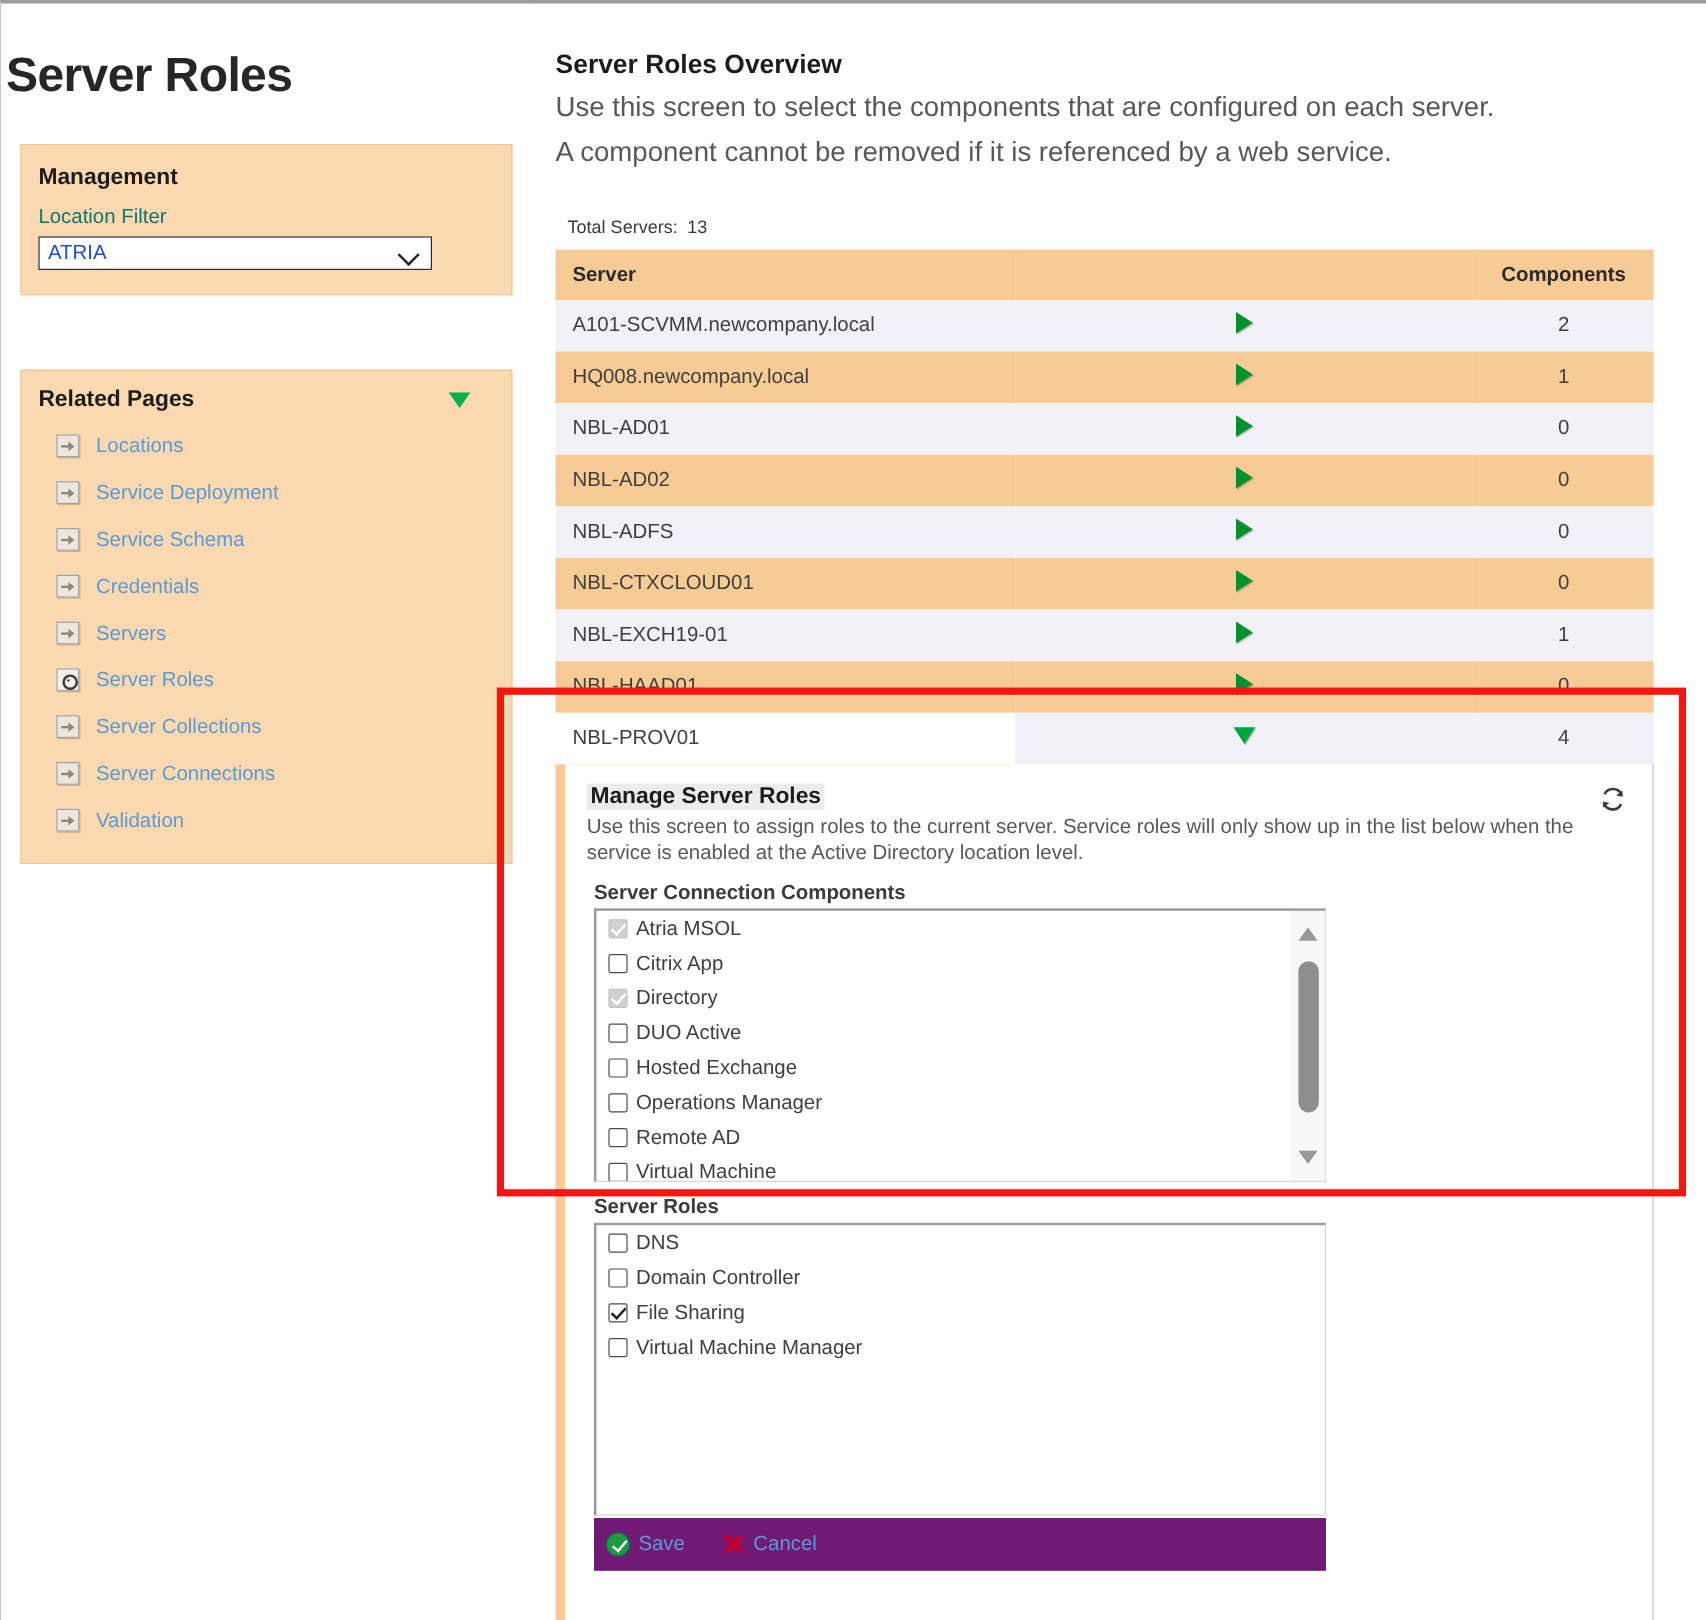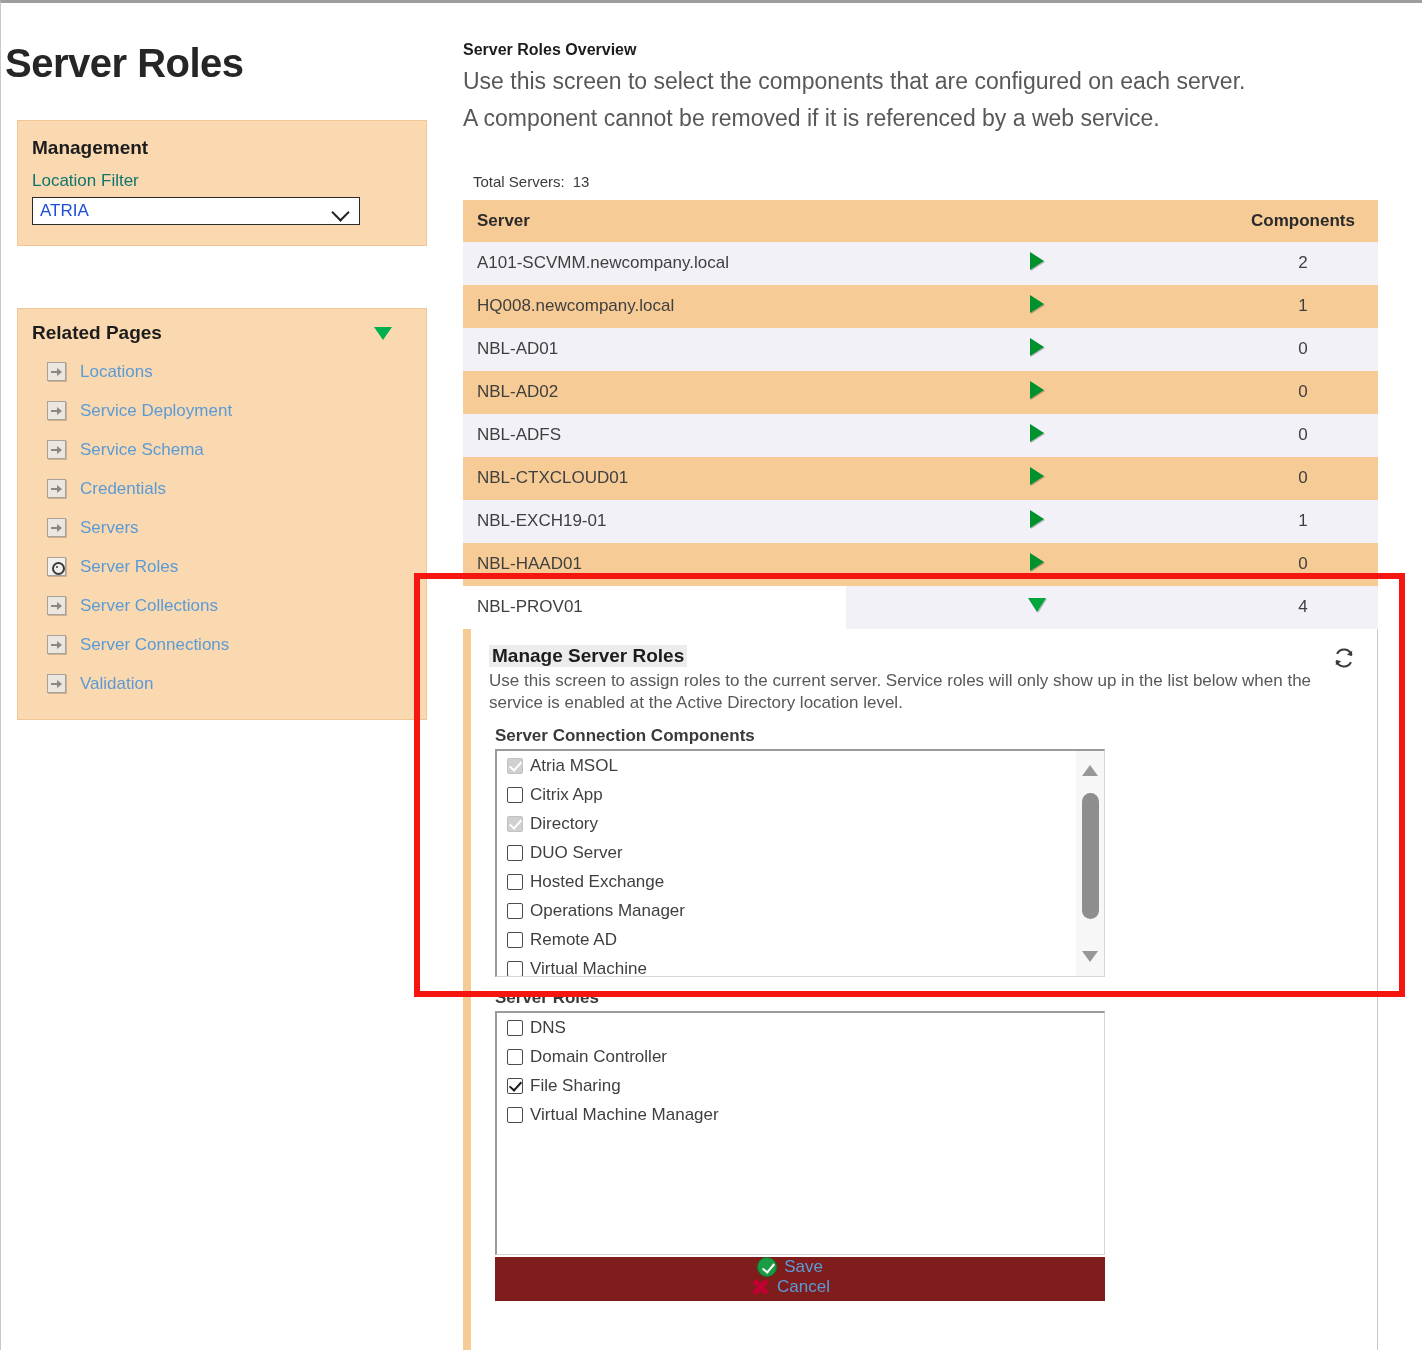--- a/index.html
+++ b/index.html
@@ -124,21 +124,21 @@
     color: #5b9bd5;
   }
 
   
   #main {
     position: absolute;
     left: 462px; top: 0;
     width: 915px;
   }
   #overview-title {
-    font-size: 16px; font-weight: bold; color: #1c1c1c;
+    font-size: 22px; font-weight: bold; color: #1c1c1c;
     margin-top: 38px;
   }
   .overview-sub {
     font-size: 23px; color: #585858;
     margin-top: 8px; line-height: 1.25;
   }
   #total-servers {
     font-size: 15px; color: #3a3a3a;
     margin-top: 40px; margin-left: 10px;
   }
@@ -277,26 +277,25 @@
   .vscroll .thumb {
     position: absolute; left: 6px; top: 42px;
     width: 17px; height: 126px;
     background: #8e8e8e;
     border-radius: 9px;
   }
 
   #action-bar {
     margin-left: 6px;
     width: 610px;
-    background: #7f1d1d;
+    background: #701a75;
     height: 44px;
     display: flex; align-items: center;
     padding-left: 10px;
     margin-top: 2px;
-    flex-direction: column;
   }
   .action-btn {
     display: flex; align-items: center;
     margin-right: 30px;
   }
   .ok-ico {
     position: relative;
     width: 20px; height: 20px;
     border-radius: 50%;
     background: #1a9c45;
@@ -485,21 +484,21 @@
                   <div class="cbrow">
                     <span class="cb"></span>
                     <span class="cb-label">Citrix App</span>
                   </div>
                   <div class="cbrow">
                     <span class="cb checked disabled"></span>
                     <span class="cb-label">Directory</span>
                   </div>
                   <div class="cbrow">
                     <span class="cb"></span>
-                    <span class="cb-label">DUO Server</span>
+                    <span class="cb-label">DUO Active</span>
                   </div>
                   <div class="cbrow">
                     <span class="cb"></span>
                     <span class="cb-label">Hosted Exchange</span>
                   </div>
                   <div class="cbrow">
                     <span class="cb"></span>
                     <span class="cb-label">Operations Manager</span>
                   </div>
                   <div class="cbrow">

